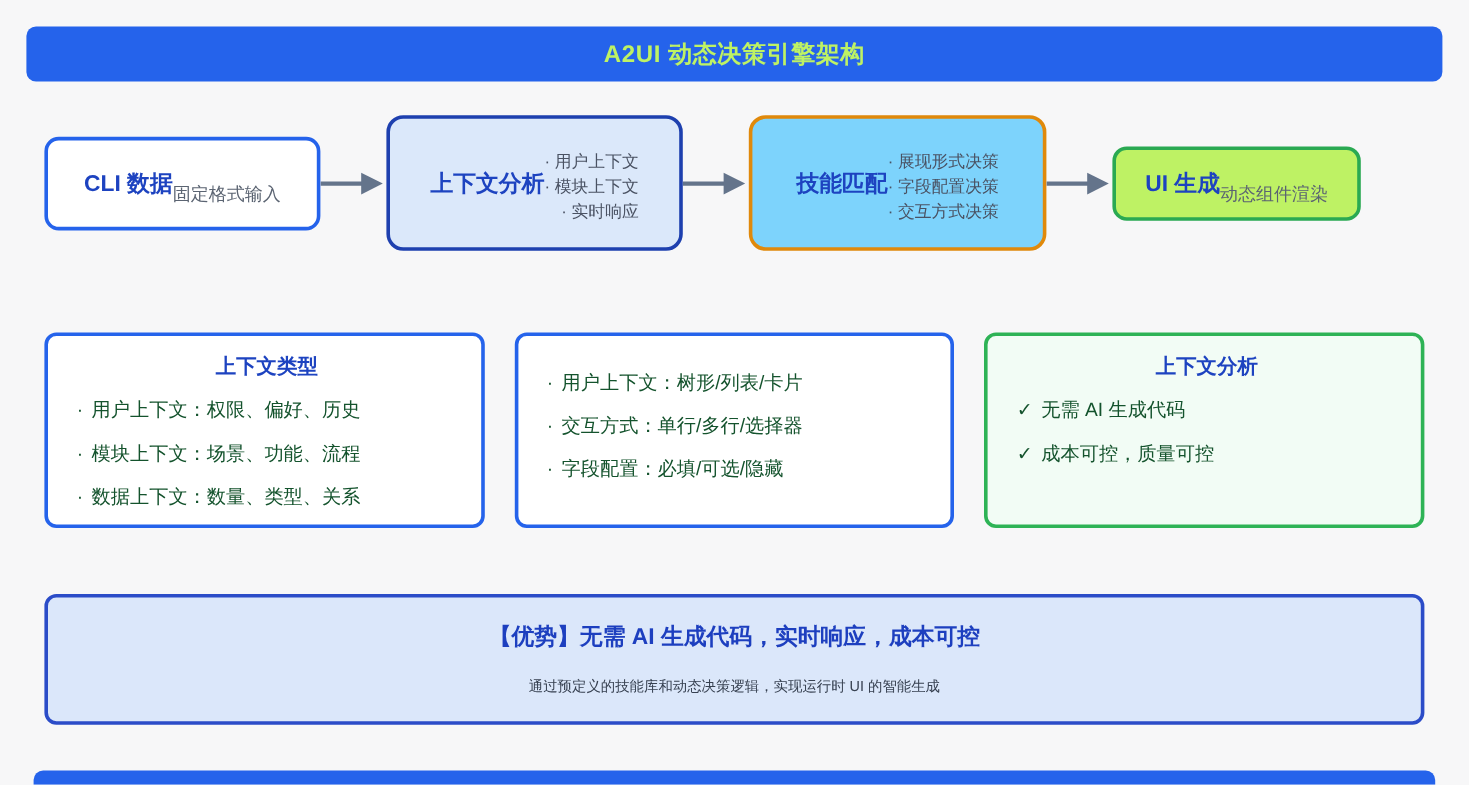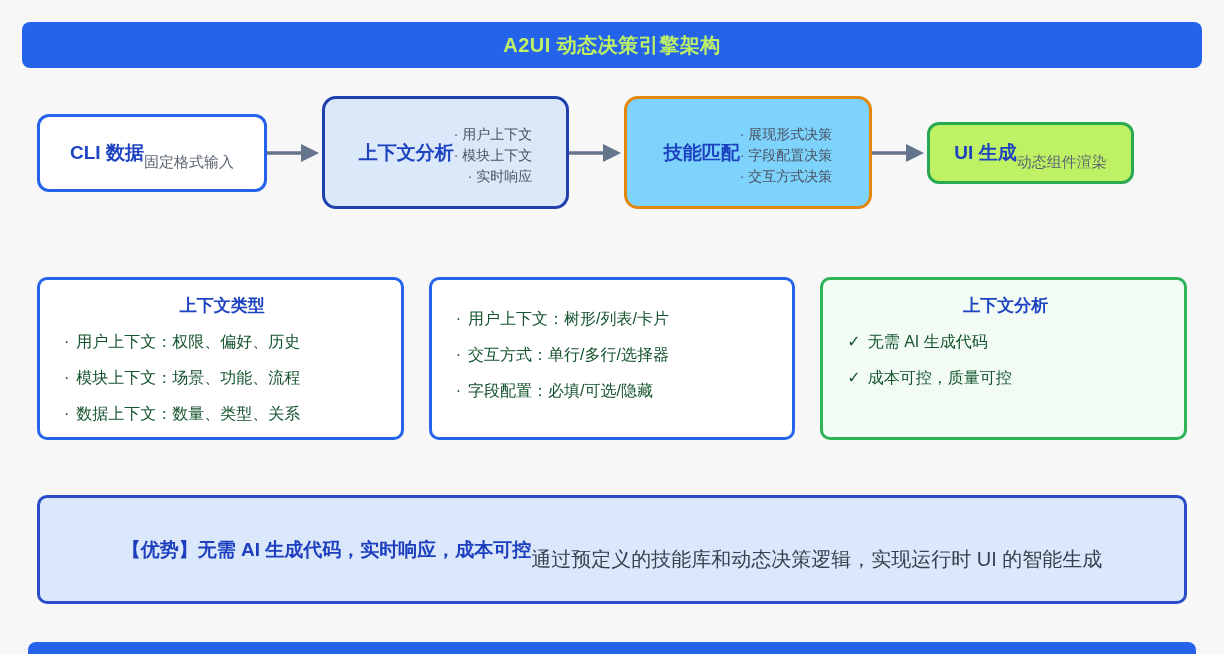--- a/index.html
+++ b/index.html
@@ -122,30 +122,31 @@
   .card .marker { margin-right: 7px; }
 
   
   .banner {
     margin: 55px 37px 0 37px;
     height: 109px;
     background: #dbe7fa;
     border: 3px solid #2b4cc8;
     border-radius: 10px;
     display: flex;
+    flex-direction: column;
     align-items: center;
     justify-content: center;
   }
   .banner .banner-title {
     font-size: 19px;
     font-weight: bold;
     color: #1d3fbf;
   }
   .banner .banner-sub {
-    font-size: 20px;
+    font-size: 12px;
     color: #374151;
     margin-top: 20px;
   }
 
   
   .footer-bar {
     position: absolute;
     left: 28px;
     right: 28px;
     bottom: 0;

